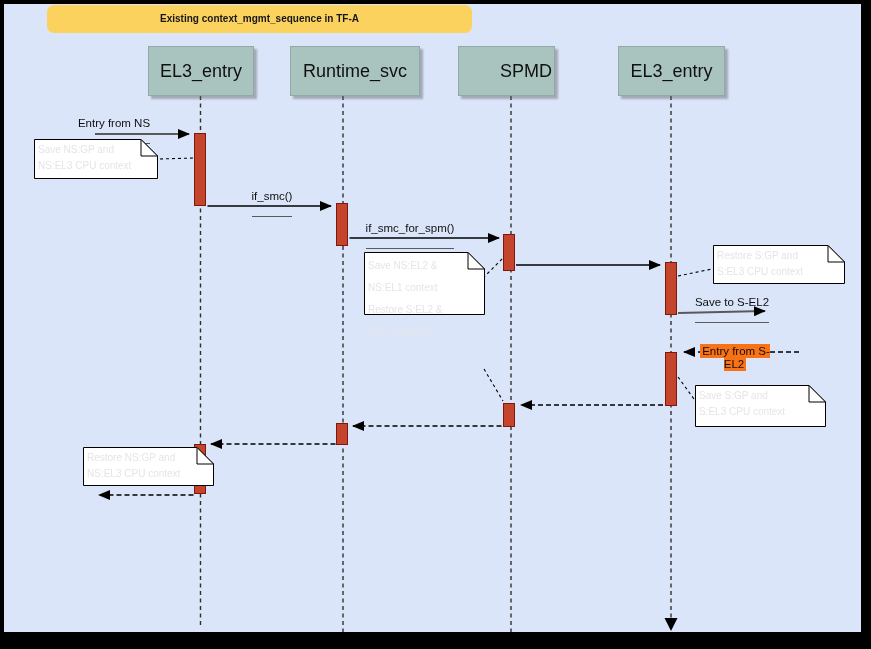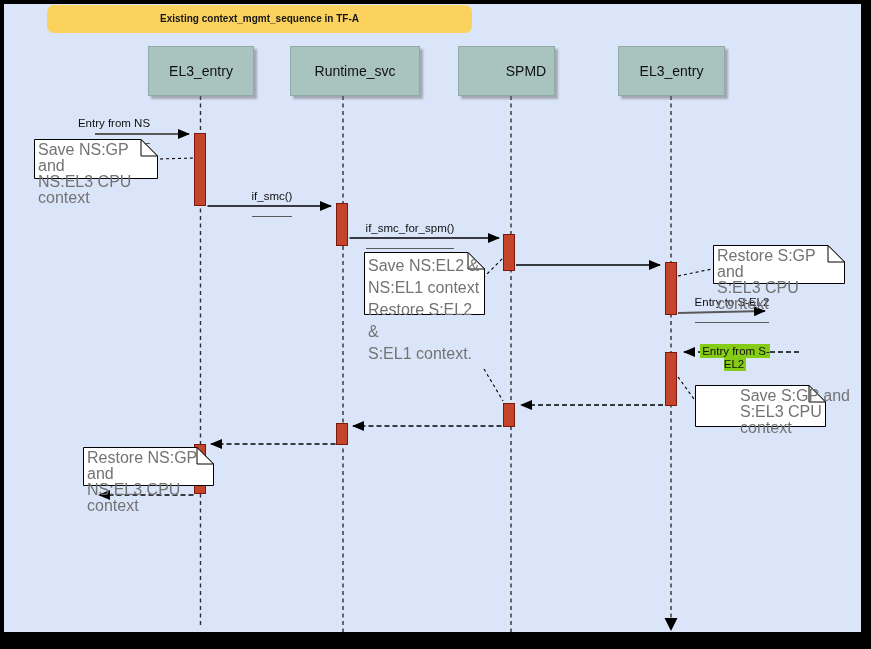--- a/index.html
+++ b/index.html
@@ -4,33 +4,33 @@
 <style>
   html,body{margin:0;padding:0;}
   .stage{position:relative;width:871px;height:649px;background:#000;overflow:hidden;
          font-family:"Liberation Sans",sans-serif;}
   .canvas{position:absolute;left:4px;top:4px;width:857px;height:628px;background:#dbe5f9;}
   svg.layer{position:absolute;left:0;top:0;z-index:1;}
   .title{position:absolute;left:47px;top:5px;width:425px;height:28px;background:#fcd25f;
          border-radius:7px;z-index:2;font-weight:bold;font-size:10px;text-align:center;
          line-height:28px;color:#161616;}
   .head{position:absolute;top:46px;height:50px;background:#a9c4bf;border:1px solid #90aaa6;
-        box-shadow:3px 3px 2px rgba(96,96,96,.45);z-index:2;font-size:14px;text-align:center;
+        box-shadow:3px 3px 2px rgba(96,96,96,.45);z-index:2;font-size:18px;text-align:center;
         line-height:48px;color:#101010;box-sizing:border-box;}
   .bar{position:absolute;width:12px;background:#c4442c;border:1.4px solid #7e180c;
        box-sizing:border-box;z-index:3;}
-  .note{position:absolute;z-index:4;font-size:16px;color:#737373;}
+  .note{position:absolute;z-index:4;font-size:10px;color:#e5e5e5;}
   .note .txt{position:relative;display:block;padding:3px 2px 0 4px;white-space:pre-line;}
   .note svg{position:absolute;left:0;top:0;}
   .lh16 .txt{line-height:16px;}
   .lh14 .txt{line-height:22px;}
   .mlabel{position:absolute;z-index:2;font-size:11.5px;color:#101010;text-align:center;
           line-height:13px;}
   .ul{border-bottom:1.2px solid #5a5a5a;padding-bottom:14px;}
-  .wbg{background:#84cc16;padding:1px 2px;}
+  .wbg{background:#f97316;padding:1px 2px;}
 </style>
 </head>
 <body>
 
 <div class="stage">
   <div class="canvas"></div>
 
   <svg class="layer" width="871" height="649" viewBox="0 0 871 649">
     <defs>
       <marker id="ah" markerUnits="userSpaceOnUse" markerWidth="12" markerHeight="10" refX="11" refY="5" orient="auto">
@@ -88,21 +88,21 @@
   <div class="mlabel" style="left:76px;top:117px;width:76px;">
     <span class="ul">Entry from NS</span>
   </div>
   <div class="mlabel" style="left:236px;top:190px;width:72px;">
     <span class="ul">if_smc()</span>
   </div>
   <div class="mlabel" style="left:359px;top:222px;width:102px;">
     <span class="ul">if_smc_for_spm()</span>
   </div>
   <div class="mlabel" style="left:692px;top:296px;width:80px;">
-    <span class="ul">Entry to S-EL2</span>
+    <span class="ul">Save to S-EL2</span>
   </div>
   <div class="mlabel" style="left:691px;top:345px;width:88px;">
     <span class="wbg">Entry from S-EL2</span>
   </div>
 
   <div class="note lh16" style="left:34px;top:139px;width:124px;height:40px;">
       <svg width="124" height="40">
         <path d="M0.5,0.5 L107,0.5 L123.5,17 L123.5,39.5 L0.5,39.5 Z" fill="#ffffff" stroke="#000" stroke-width="1"></path>
         <path d="M107,0.5 L107,17 L123.5,17 Z" fill="#ffffff" stroke="#000" stroke-width="1" stroke-linejoin="round"></path>
       </svg>
@@ -120,21 +120,21 @@
 S:EL1 context.</span>
   </div>
   <div class="note lh16" style="left:713px;top:245px;width:132px;height:39px;">
       <svg width="132" height="39">
         <path d="M0.5,0.5 L115,0.5 L131.5,17 L131.5,38.5 L0.5,38.5 Z" fill="#ffffff" stroke="#000" stroke-width="1"></path>
         <path d="M115,0.5 L115,17 L131.5,17 Z" fill="#ffffff" stroke="#000" stroke-width="1" stroke-linejoin="round"></path>
       </svg>
     <span class="txt">Restore S:GP and
 S:EL3 CPU context</span>
   </div>
-  <div class="note lh16" style="left:695px;top:385px;width:131px;height:42px;padding-left:41px;">
+  <div class="note lh16" style="left:695px;top:385px;width:131px;height:42px;">
       <svg width="131" height="42">
         <path d="M0.5,0.5 L114,0.5 L130.5,17 L130.5,41.5 L0.5,41.5 Z" fill="#ffffff" stroke="#000" stroke-width="1"></path>
         <path d="M114,0.5 L114,17 L130.5,17 Z" fill="#ffffff" stroke="#000" stroke-width="1" stroke-linejoin="round"></path>
       </svg>
     <span class="txt">Save S:GP and
 S:EL3 CPU context</span>
   </div>
   <div class="note lh16" style="left:39px;top:447px;width:131px;height:39px;margin-left:44px;">
       <svg width="131" height="39">
         <path d="M0.5,0.5 L114,0.5 L130.5,17 L130.5,38.5 L0.5,38.5 Z" fill="#ffffff" stroke="#000" stroke-width="1"></path>

